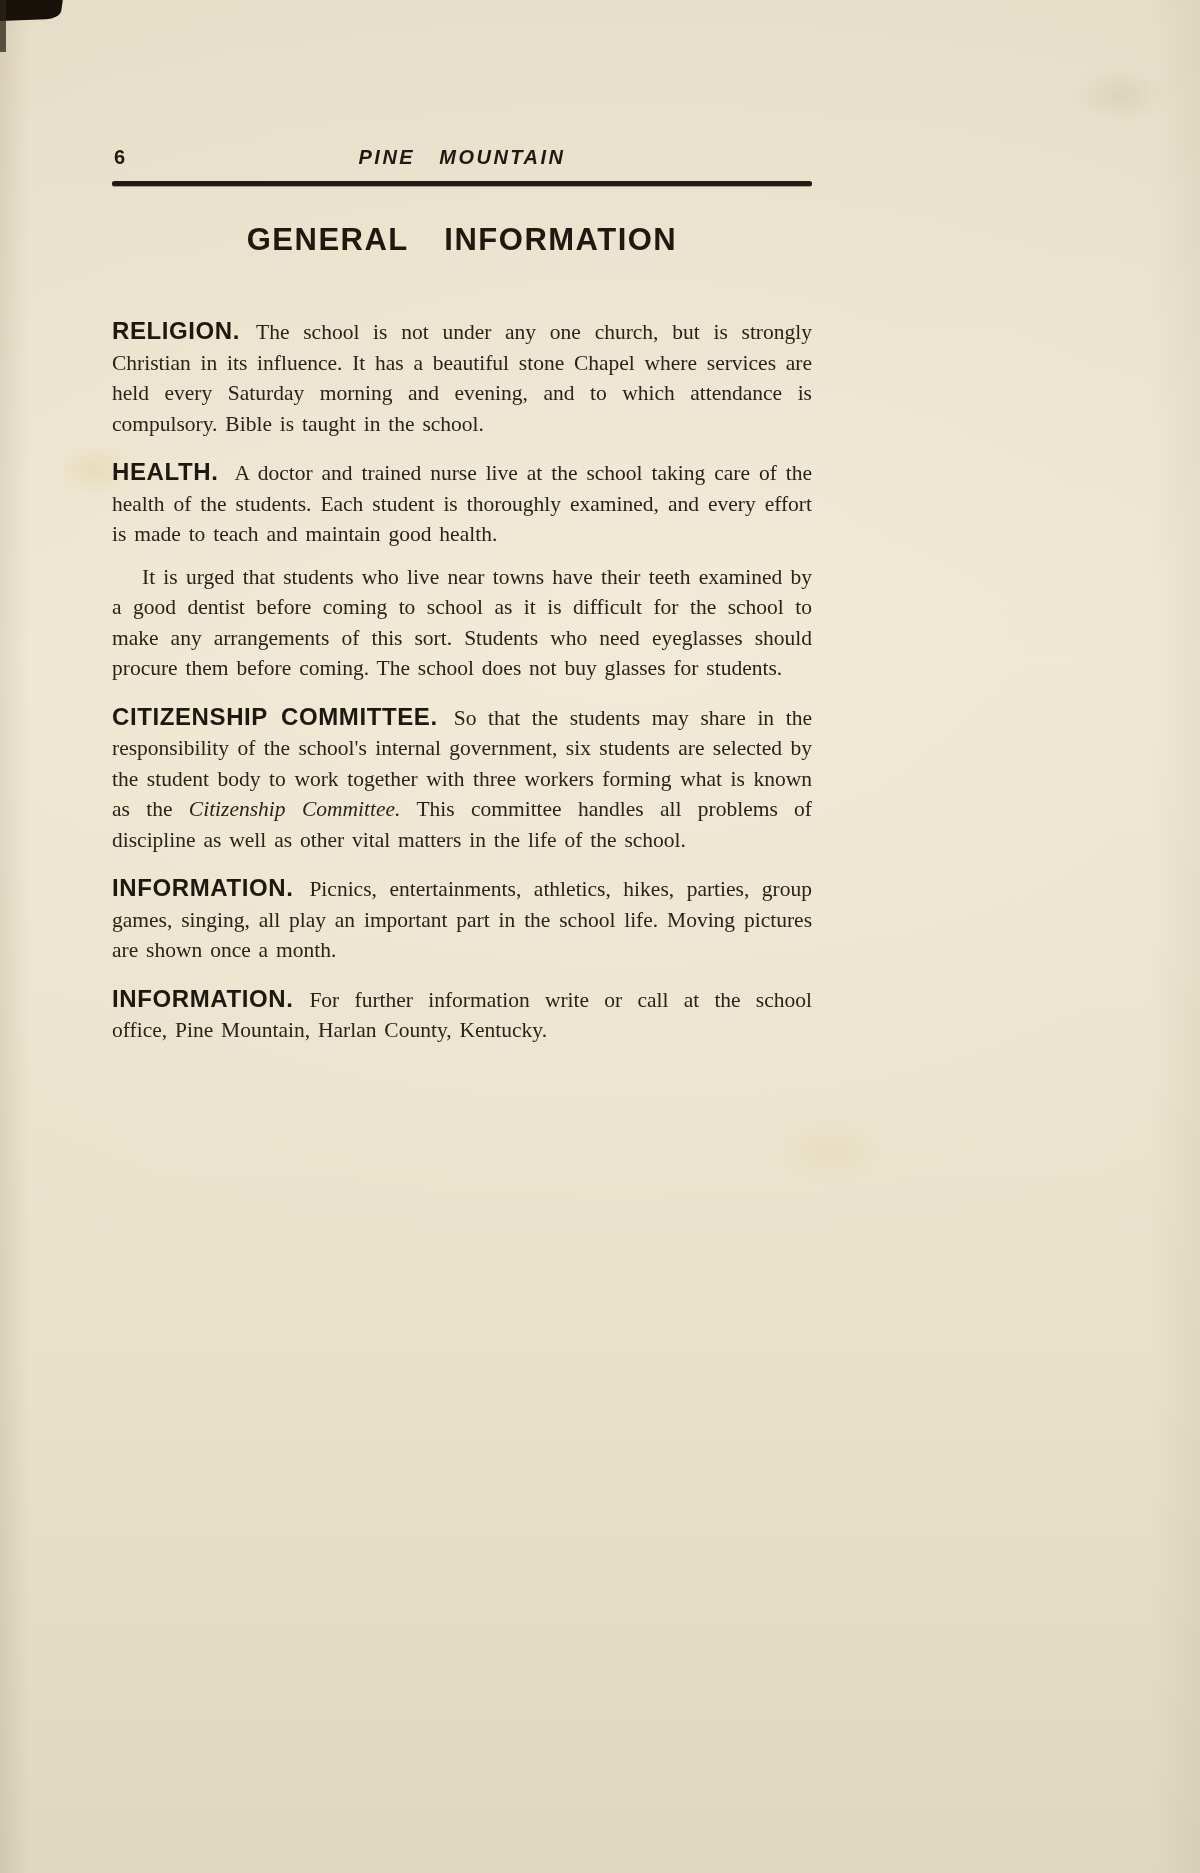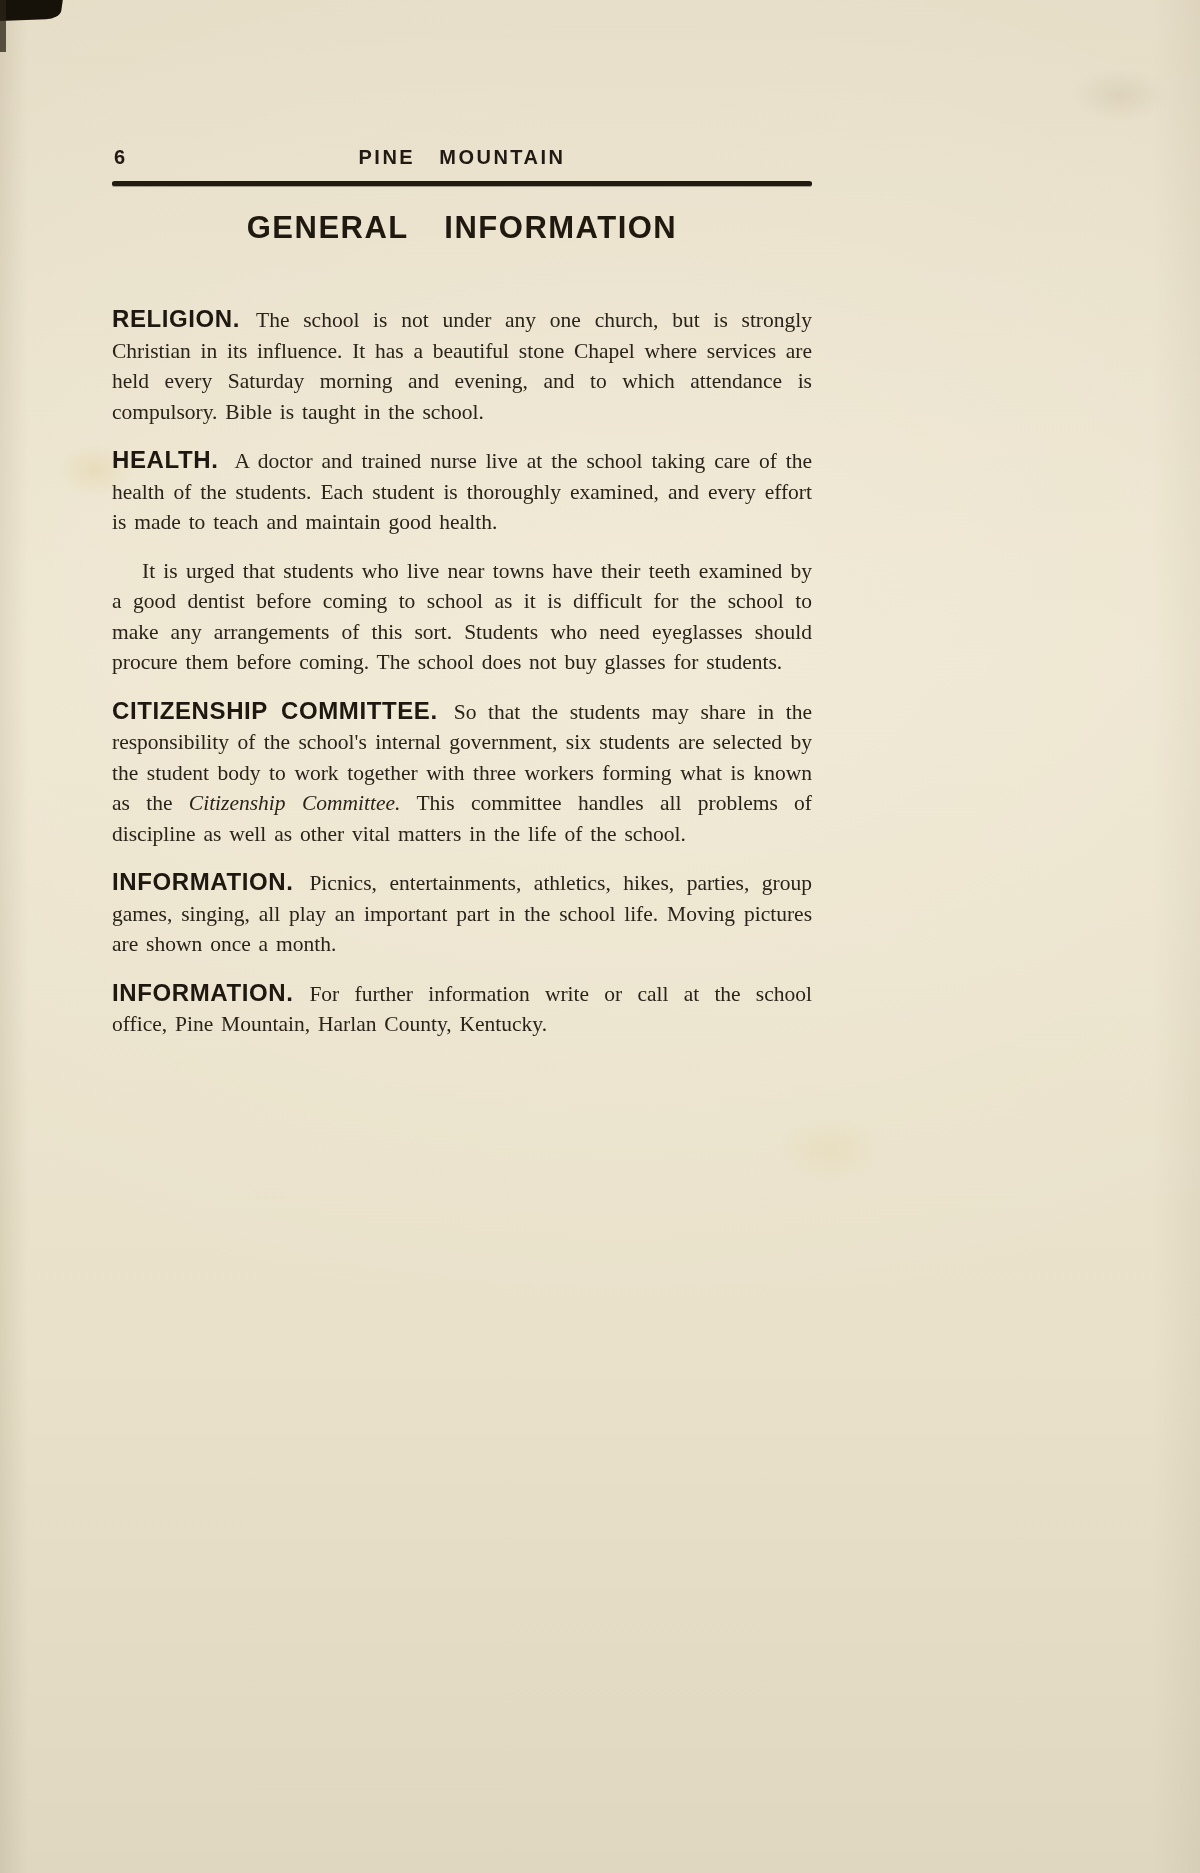--- a/index.html
+++ b/index.html
@@ -70,50 +70,51 @@
   }
   .running-header {
     display: block;
     text-align: center;
     font-family: "Liberation Sans", sans-serif;
     font-weight: 700;
     font-size: 20px;
     letter-spacing: 2.5px;
     word-spacing: 16px;
     color: #211a12;
+    font-style: italic;
   }
   .header-rule {
     height: 5px;
     margin-top: 9px;
     background: #221b12;
     border-radius: 3px / 2px;
     box-shadow: 0 1px 0 rgba(34,27,18,0.35);
   }
 
   h1.page-title {
-    margin: 24px 0 58px 0;
+    margin: 36px 0 58px 0;
     text-align: center;
     font-family: "Liberation Sans", sans-serif;
     font-weight: 700;
     font-size: 31px;
     letter-spacing: 1.5px;
     word-spacing: 26px;
     color: #1f1910;
   }
 
   .section {
     margin: 0 0 18px 0;
     text-align: justify;
     font-size: 21.5px;
     line-height: 30.5px;
     word-spacing: 2.5px;
     color: #2a231a;
   }
   .section.tight {
-    margin-bottom: 18px;
+    margin-bottom: 12px;
   }
   .section.indent {
     text-indent: 30px;
   }
   .head {
     font-family: "Liberation Sans", sans-serif;
     font-weight: 700;
     font-size: 24px;
     letter-spacing: 0.6px;
     color: #1e1810;

